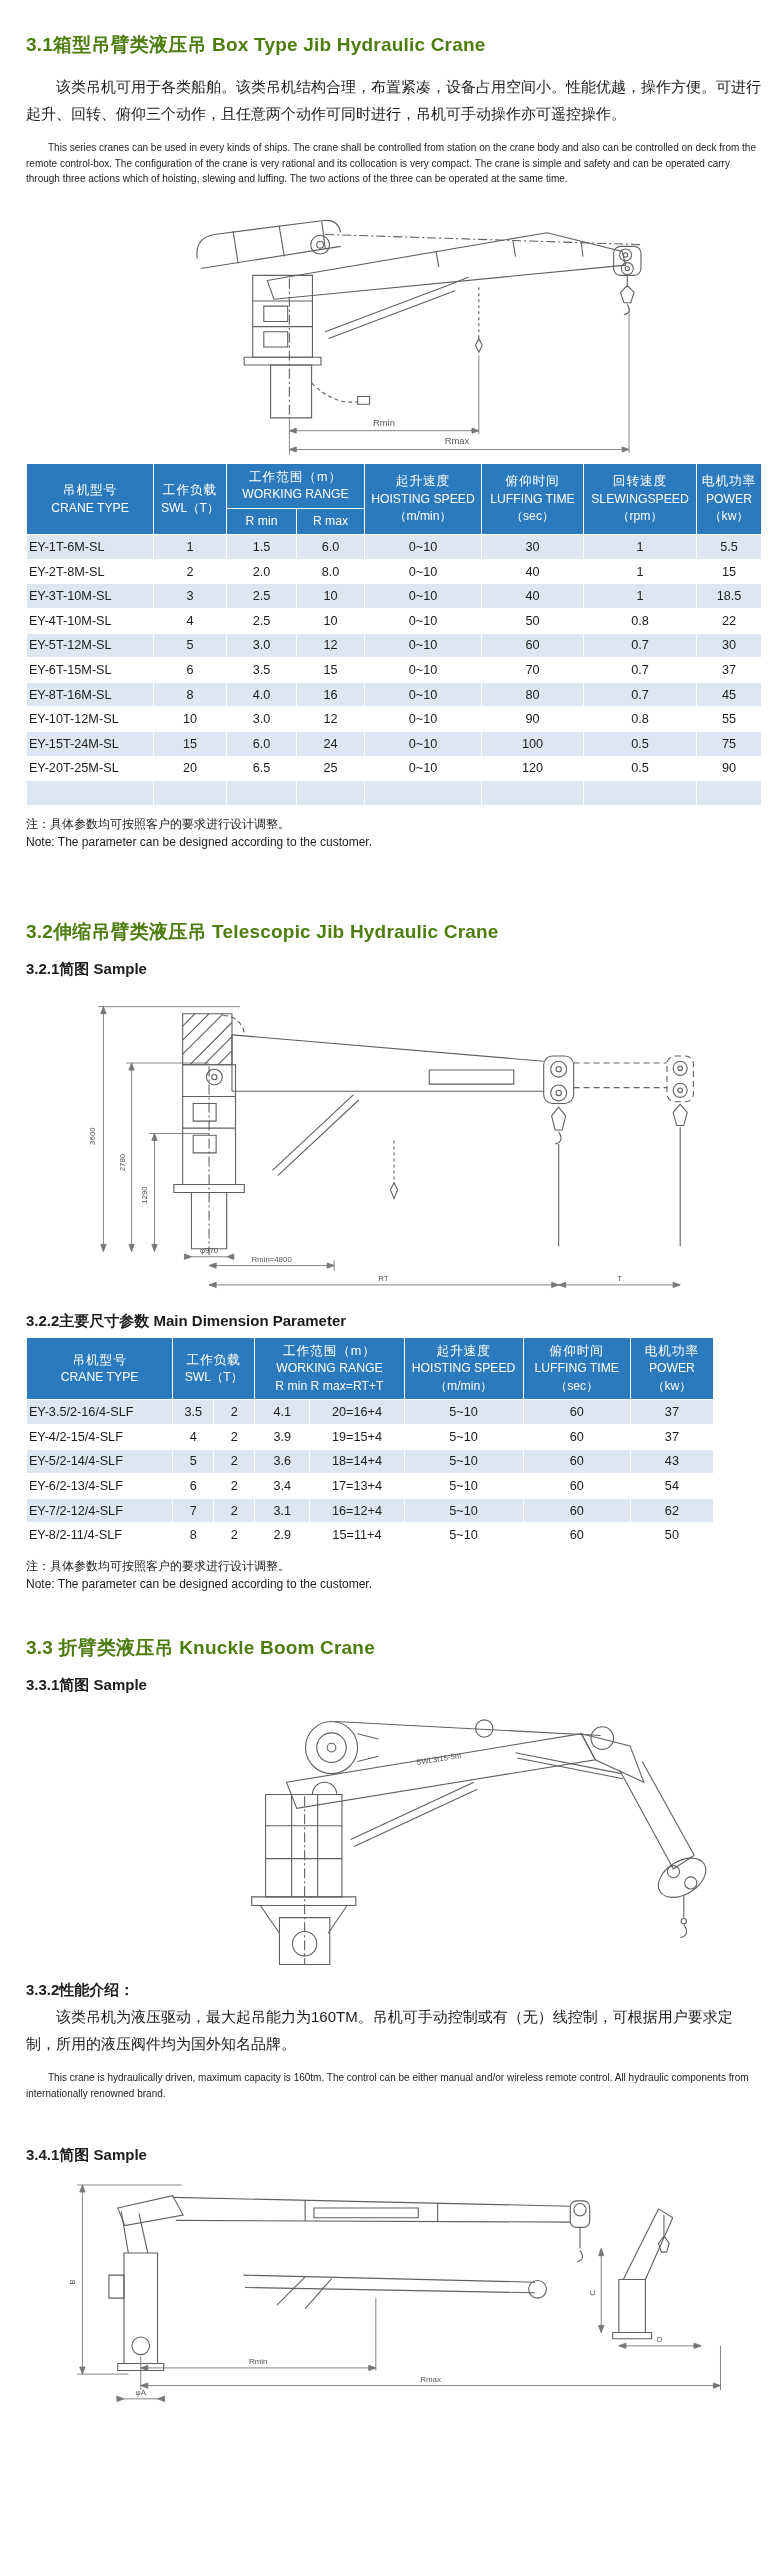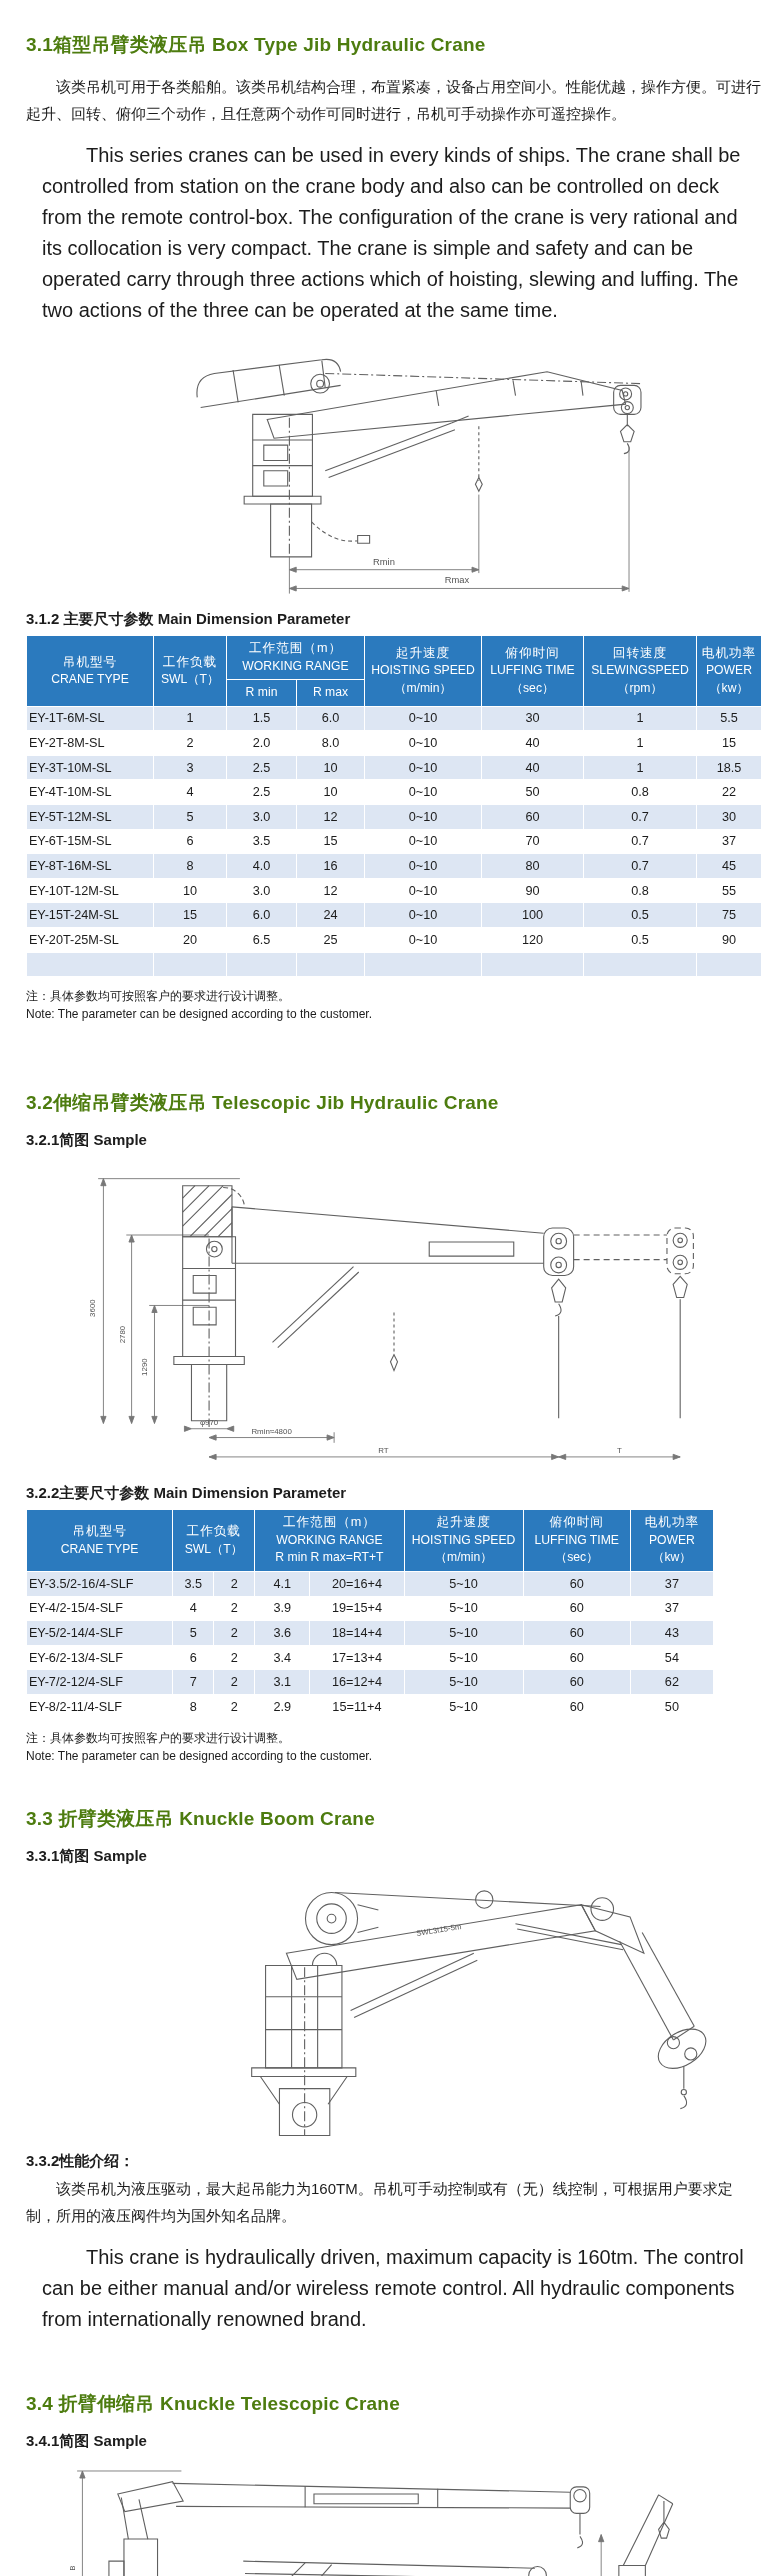--- a/index.html
+++ b/index.html
@@ -12,21 +12,21 @@
   .page{padding:24.5px 21px 28px 26px;}
   .sec-heading{
     color:#4d7c0f;
     font-size:19px;
     font-weight:bold;
     margin:24.5px 0 15px 0;
     letter-spacing:0.2px;
   }
   .sec-heading.first{margin-top:7.5px;}
   .para-cn{font-size:15px;line-height:1.8;text-indent:2em;margin:0 0 13px 0;}
-  .para-en{font-size:20px;line-height:1.55;margin:0 0 15px 16px;text-indent:2.2em;}
+  .para-en{font-size:10px;line-height:1.55;margin:0 0 15px 0;text-indent:2.2em;}
   .sub-heading{font-size:15px;font-weight:bold;color:#1c1c1c;margin:13px 0 3.8px 0;}
   .diagram-wrap{text-align:left;margin:1.9px 0 5.7px 0;}
   svg.diagram{display:block;margin:0 auto;}
   svg.diagram *{vector-effect:non-scaling-stroke;}
   .dim-text{font-size:11px;fill:#555;font-family:"Liberation Sans",sans-serif;}
   .dim-text.small{font-size:9px;}
   table.param{
     border-collapse:collapse;
     margin-top:5.7px;
     table-layout:fixed;
@@ -124,21 +124,20 @@
         <line x1="258" y1="268" x2="480" y2="268"></line>
         <path d="M258,268 l8,-3 v6 z M480,268 l-8,-3 v6 z" fill="#777"></path>
         <line x1="258" y1="290" x2="656" y2="290"></line>
         <path d="M258,290 l8,-3 v6 z M656,290 l-8,-3 v6 z" fill="#777"></path>
       </g>
       <text class="dim-text" x="356" y="262">Rmin</text>
       <text class="dim-text" x="440" y="284">Rmax</text>
     </svg>
   </div>
 
-  <div class="sub-heading">3.1.2 主要尺寸参数  Main Dimension Parameter</div>
 
   <table class="param" style="width:735px;">
     <colgroup>
       <col style="width:127px">
         <col style="width:73px">
         <col style="width:70px">
         <col style="width:68px">
       <col style="width:117px">
         <col style="width:102px">
         <col style="width:113px">
@@ -560,21 +559,20 @@
       <text class="dim-text small" x="432" y="72" transform="rotate(-9 432 72)" text-anchor="middle">SWL3t15-5m</text>
     </svg>
   </div>
 
   <div class="sub-heading">3.3.2性能介绍：</div>
   <p class="para-cn">该类吊机为液压驱动，最大起吊能力为160TM。吊机可手动控制或有（无）线控制，可根据用户要求定制，所用的液压阀件均为国外知名品牌。</p>
   <p class="para-en">This crane is hydraulically driven, maximum capacity is 160tm. The control can be either manual and/or wireless remote control. All hydraulic components from internationally renowned brand.</p>
 
   <div class="spacer-md"></div>
 
-  <div class="sec-heading">3.4 折臂伸缩吊 Knuckle Telescopic Crane</div>
 
   <div class="sub-heading">3.4.1简图 Sample</div>
 
   <div class="diagram-wrap">
     <svg class="diagram" width="707" height="237" viewBox="0 0 800 268">
       <g stroke="#777" stroke-width="0.9" fill="none">
         <line x1="48" y1="18" x2="48" y2="232"></line>
         <path d="M48,18 l-3,8 h6 z M48,232 l-3,-8 h6 z" fill="#777"></path>
         <line x1="42" y1="18" x2="160" y2="18"></line>
         <line x1="42" y1="232" x2="100" y2="232"></line>

